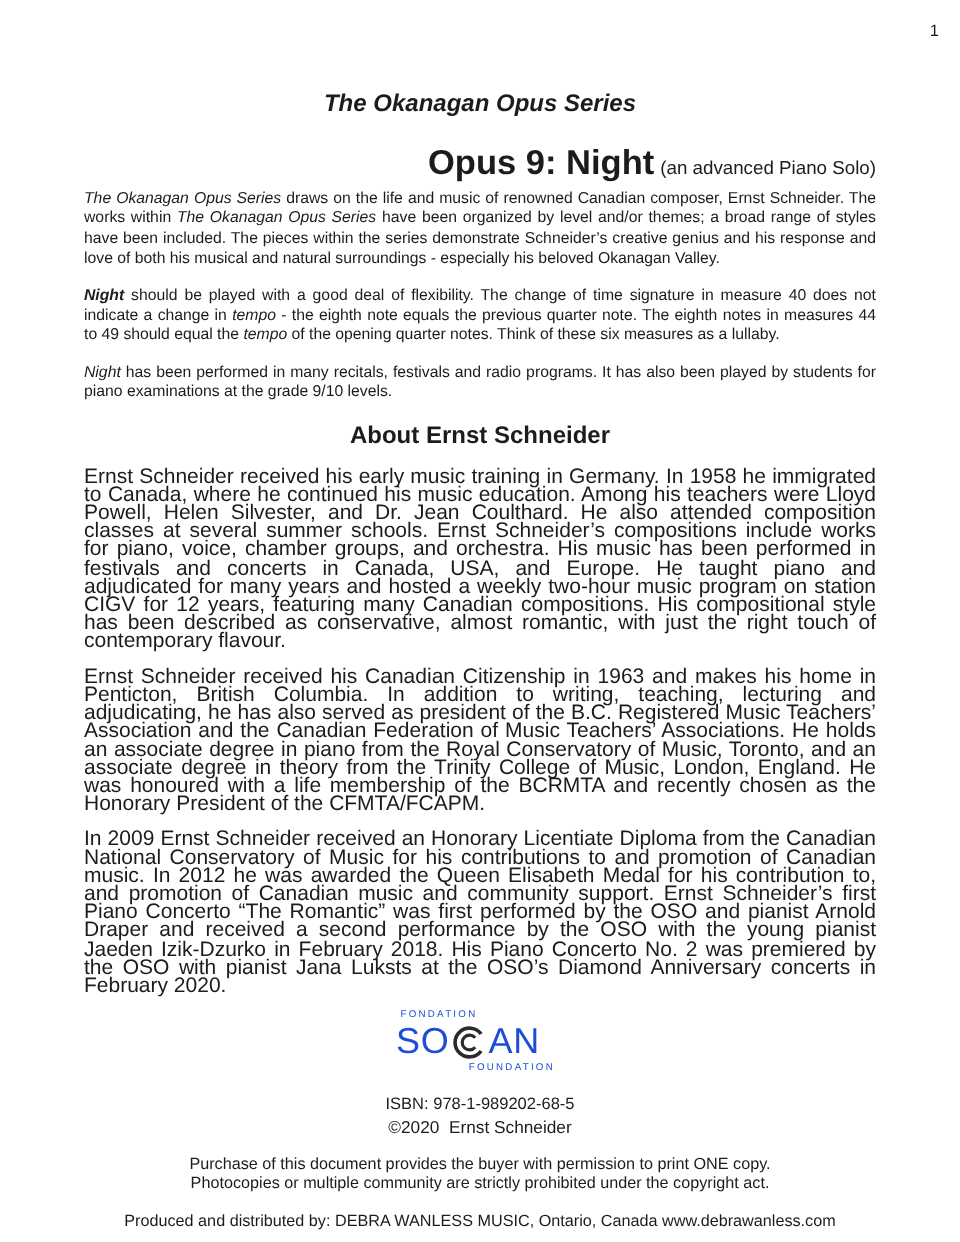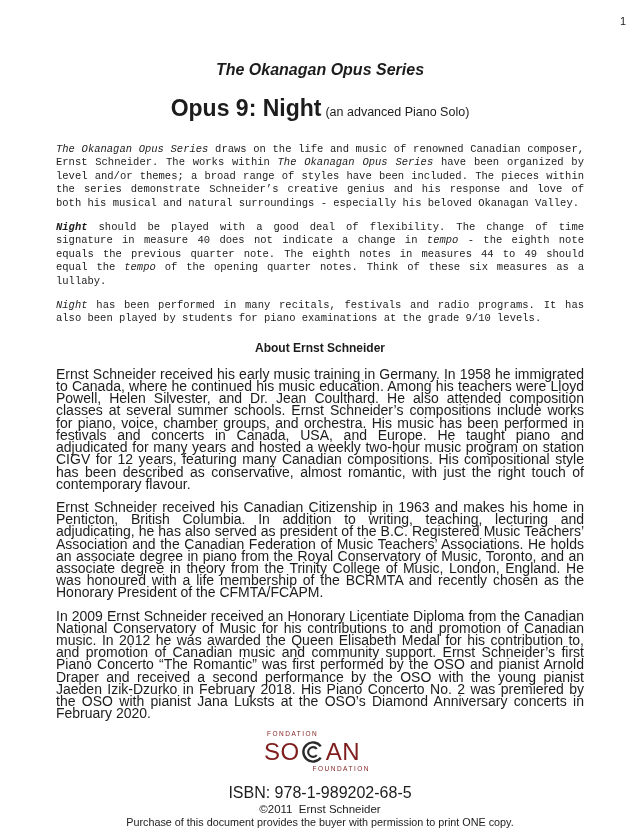--- a/index.html
+++ b/index.html
@@ -29,58 +29,56 @@
   .series-title {
     margin: 20px 0 0 0;
     text-align: center;
     font-size: 16px;
     line-height: 19px;
     font-weight: bold;
     font-style: italic;
   }
   .opus-title {
     margin: 15px 0 0 0;
-    text-align: center;
+    text-align: right;
     font-size: 23px;
     line-height: 28px;
     font-weight: bold;
   }
   .opus-subtitle {
     font-size: 12.5px;
     font-weight: normal;
     margin-left: 4px;
   }
   .intro {
-    margin-top: 17px;
-    font-family: Liberation Mono, monospace;
   }
   .intro p {
     margin: 0 0 11px 0;
     font-size: 10.5px;
     line-height: 13.4px;
     text-align: justify;
   }
   .about-heading {
     margin: 14px 0 12px 0;
     text-align: center;
-    font-size: 12px;
+    font-size: 16px;
     line-height: 16px;
     font-weight: bold;
   }
   .about p {
     margin: 0 0 11px 0;
     font-size: 14px;
     line-height: 12.2px;
     text-align: justify;
   }
   
   .logo {
     width: 112px;
     margin: 0 auto 0 auto;
-    color: #7f1d1d;
+    color: #1d4ed8;
   }
   .logo-fondation {
     font-size: 6.5px;
     line-height: 8px;
     letter-spacing: 1.5px;
     padding-left: 3px;
   }
   .logo-wordmark {
     display: flex;
     align-items: center;
@@ -102,30 +100,31 @@
     text-align: right;
     padding-right: 6px;
     margin-top: 1px;
   }
   
   .footer {
     text-align: center;
   }
   .isbn {
     margin-top: 13px;
-    font-size: 16px;
+    font-size: 11px;
     line-height: 14px;
   }
   .copyright {
     margin-top: 2px;
     font-size: 11.5px;
     line-height: 14px;
     white-space: pre-wrap;
   }
   .notice {
+    margin-top: 11px;
     font-size: 10.8px;
     line-height: 13.2px;
   }
   .produced {
     margin-top: 11px;
     font-size: 10.8px;
     line-height: 13px;
   }
   .seg-i { font-style: italic; }
   .seg-b { font-weight: bold; }
@@ -163,20 +162,21 @@
         <path d="M 21.4 6.9 A 10.4 10.4 0 1 0 21.4 19.1" fill="none" stroke="#2b2b2b" stroke-width="2.6"></path>
         <path d="M 17.1 9.6 A 5.3 5.3 0 1 0 17.1 16.4" fill="none" stroke="#2b2b2b" stroke-width="2.3"></path>
       </svg>
       <span>AN</span>
     </div>
     <div class="logo-foundation">FOUNDATION</div>
   </div>
 
   <div class="footer">
     <div class="isbn">ISBN: 978-1-989202-68-5</div>
-    <div class="copyright">©2011  Ernst Schneider</div>
+    <div class="copyright">©2020  Ernst Schneider</div>
     <div class="notice">
       <div>Purchase of this document provides the buyer with permission to print ONE copy.</div>
       <div>Photocopies or multiple community are strictly prohibited under the copyright act.</div>
     </div>
+    <div class="produced">Produced and distributed by: DEBRA WANLESS MUSIC, Ontario, Canada www.debrawanless.com</div>
   </div>
 
 </div>
 
 </body></html>

